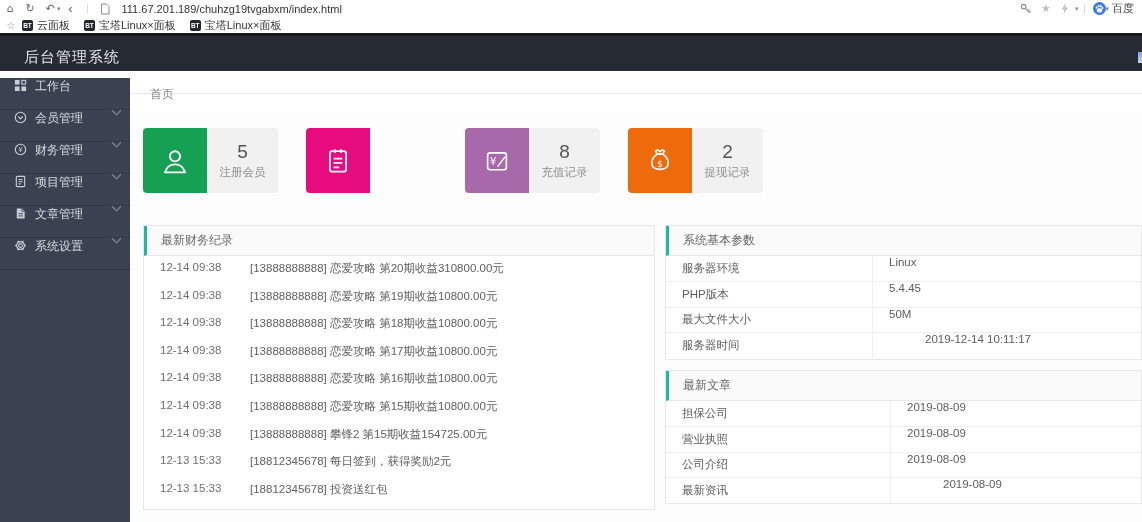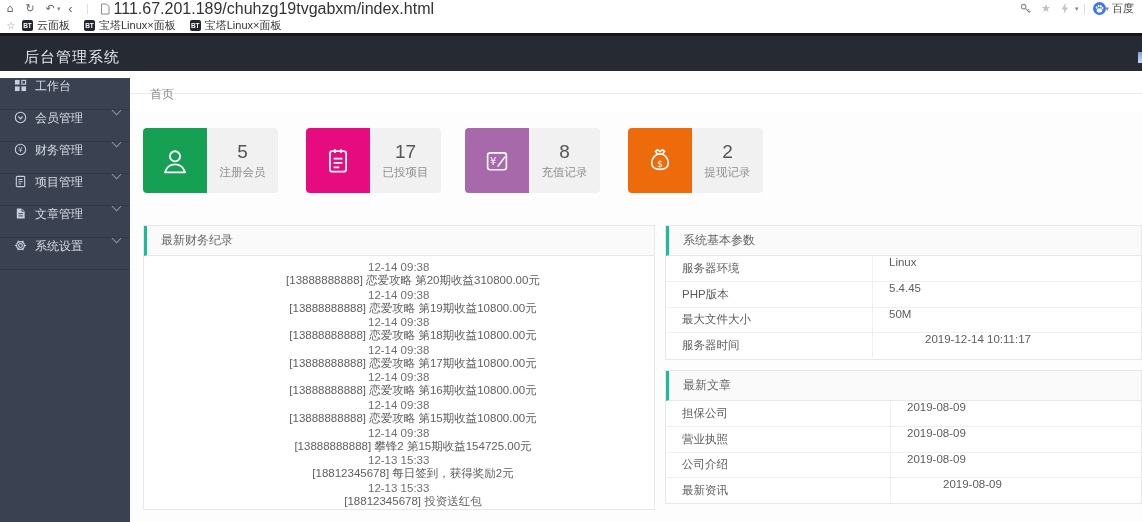--- a/index.html
+++ b/index.html
@@ -13,21 +13,21 @@
 
   
   .urlbar{
     position:absolute;left:0;top:0;width:1142px;height:17px;
     background:#fff;border-bottom:1px solid #ececec;
     display:flex;align-items:center;font-size:11px;color:#555;
   }
   .urlbar .btn{width:20px;text-align:center;font-size:11px;color:#666;cursor:pointer;}
   .urlbar .caret{font-size:7px;color:#888;margin-left:-3px;}
   .vsep{width:1px;height:10px;background:#ddd;margin:0 6px;}
-  .url-text{font-size:16px;color:#333;margin-left:4px;}
+  .url-text{font-size:11px;color:#333;margin-left:12px;}
   .urlbar-right{margin-left:auto;display:flex;align-items:center;padding-right:8px;}
   .urlbar-right .btn{color:#aaa;}
   .baidu-circle{
     width:13px;height:13px;border-radius:50%;background:#3a76f0;
     display:inline-flex;align-items:center;justify-content:center;margin:0 2px;
   }
   .engine-label{font-size:11px;color:#444;margin-left:3px;}
 
   .bookmarks{
     position:absolute;left:0;top:17px;width:1142px;height:16px;
@@ -98,21 +98,21 @@
   .panel-header{
     height:30px;line-height:29px;background:#fafafa;
     border-left:3px solid #1abc9c;border-bottom:1px solid #e8e8e8;
     padding-left:14px;font-size:12px;color:#666;box-sizing:border-box;
   }
   .panel-finance{left:143px;top:225px;width:512px;height:285px;}
   .panel-system{left:665px;top:225px;width:477px;height:135px;}
   .panel-articles{left:665px;top:370px;width:477px;height:134px;}
 
   .record-list{padding-top:5px;}
-  .record-row{height:27.6px;display:flex;align-items:center;padding-left:16px;flex-direction:column;}
+  .record-row{height:27.6px;display:flex;align-items:flex-start;padding-left:16px;}
   .rec-time{width:78px;font-size:11.5px;color:#6e6e6e;flex:0 0 auto;}
   .rec-text{font-size:11.5px;color:#606060;margin-left:12px;white-space:nowrap;}
 
   .kv-table{display:flex;flex-direction:column;height:102px;}
   .trow{flex:1;display:flex;border-bottom:1px solid #efefef;align-items:flex-start;}
   .trow:last-child{border-bottom:none;gap:36px;}
   .tlabel{width:207px;padding-left:16px;font-size:11.5px;color:#5c5c5c;box-sizing:border-box;border-right:1px solid #efefef;align-self:stretch;display:flex;align-items:center;}
   .tvalue{padding-left:16px;font-size:11.5px;color:#5c5c5c;}
   .panel-articles .tlabel{width:225px;}
 </style>
@@ -275,24 +275,20 @@
   <div class="stat-icon" style="background-color: rgb(230, 12, 128);">
     <svg width="30" height="30" viewBox="0 0 24 24" fill="none" stroke="#fff" stroke-width="1.4">
       <rect x="5.5" y="4" width="13" height="16.5" rx="2"></rect>
       <line x1="9.5" y1="2.5" x2="9.5" y2="5.5"></line>
       <line x1="14.5" y1="2.5" x2="14.5" y2="5.5"></line>
       <line x1="8.5" y1="10" x2="15.5" y2="10"></line>
       <line x1="8.5" y1="13.5" x2="15.5" y2="13.5"></line>
       <line x1="8.5" y1="17" x2="13" y2="17"></line>
     </svg>
   </div>
-  <div class="stat-text">
-    <span class="stat-value">17</span>
-    <span class="stat-label">已投项目</span>
-  </div>
 </div>
 
 <div class="stat-card" style="left:465px;">
   <div class="stat-icon" style="background-color: rgb(168, 105, 171);">
     <svg width="30" height="30" viewBox="0 0 24 24" fill="none" stroke="#fff" stroke-width="1.3">
       <rect x="4.5" y="5.5" width="15" height="13.5" rx="2"></rect>
       <text x="9" y="15.5" font-size="8" text-anchor="middle" fill="#fff" stroke="none" font-family="DejaVu Sans, sans-serif">¥</text>
       <line x1="12.5" y1="16.5" x2="18.5" y2="8.5"></line>
     </svg>
   </div>

